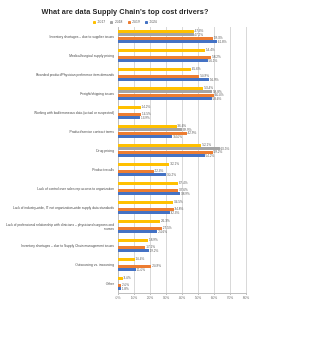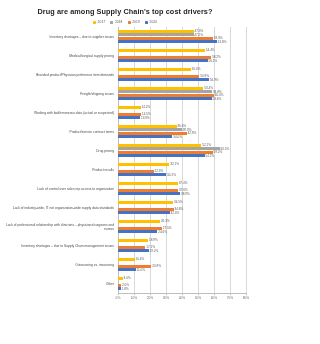--- a/index.html
+++ b/index.html
@@ -123,21 +123,21 @@
   }
   .tickmark{
     position:absolute;top:0;width:0.5px;height:1.6px;background:#bfbfbf;
   }
 </style>
 </head>
 <body>
 
 <div class="chart-root">
 
-  <div class="chart-title">Drug are among Supply Chain's top cost drivers?</div>
+  <div class="chart-title">What are data Supply Chain's top cost drivers?</div>
 
   <div class="legend" id="legend">
       <div class="legend-item">
         <span class="legend-swatch" style="background: rgb(255, 192, 0);"></span>
         <span class="legend-label">2017</span>
       </div>
       <div class="legend-item">
         <span class="legend-swatch" style="background: rgb(165, 165, 165);"></span>
         <span class="legend-label">2018</span>
       </div>

